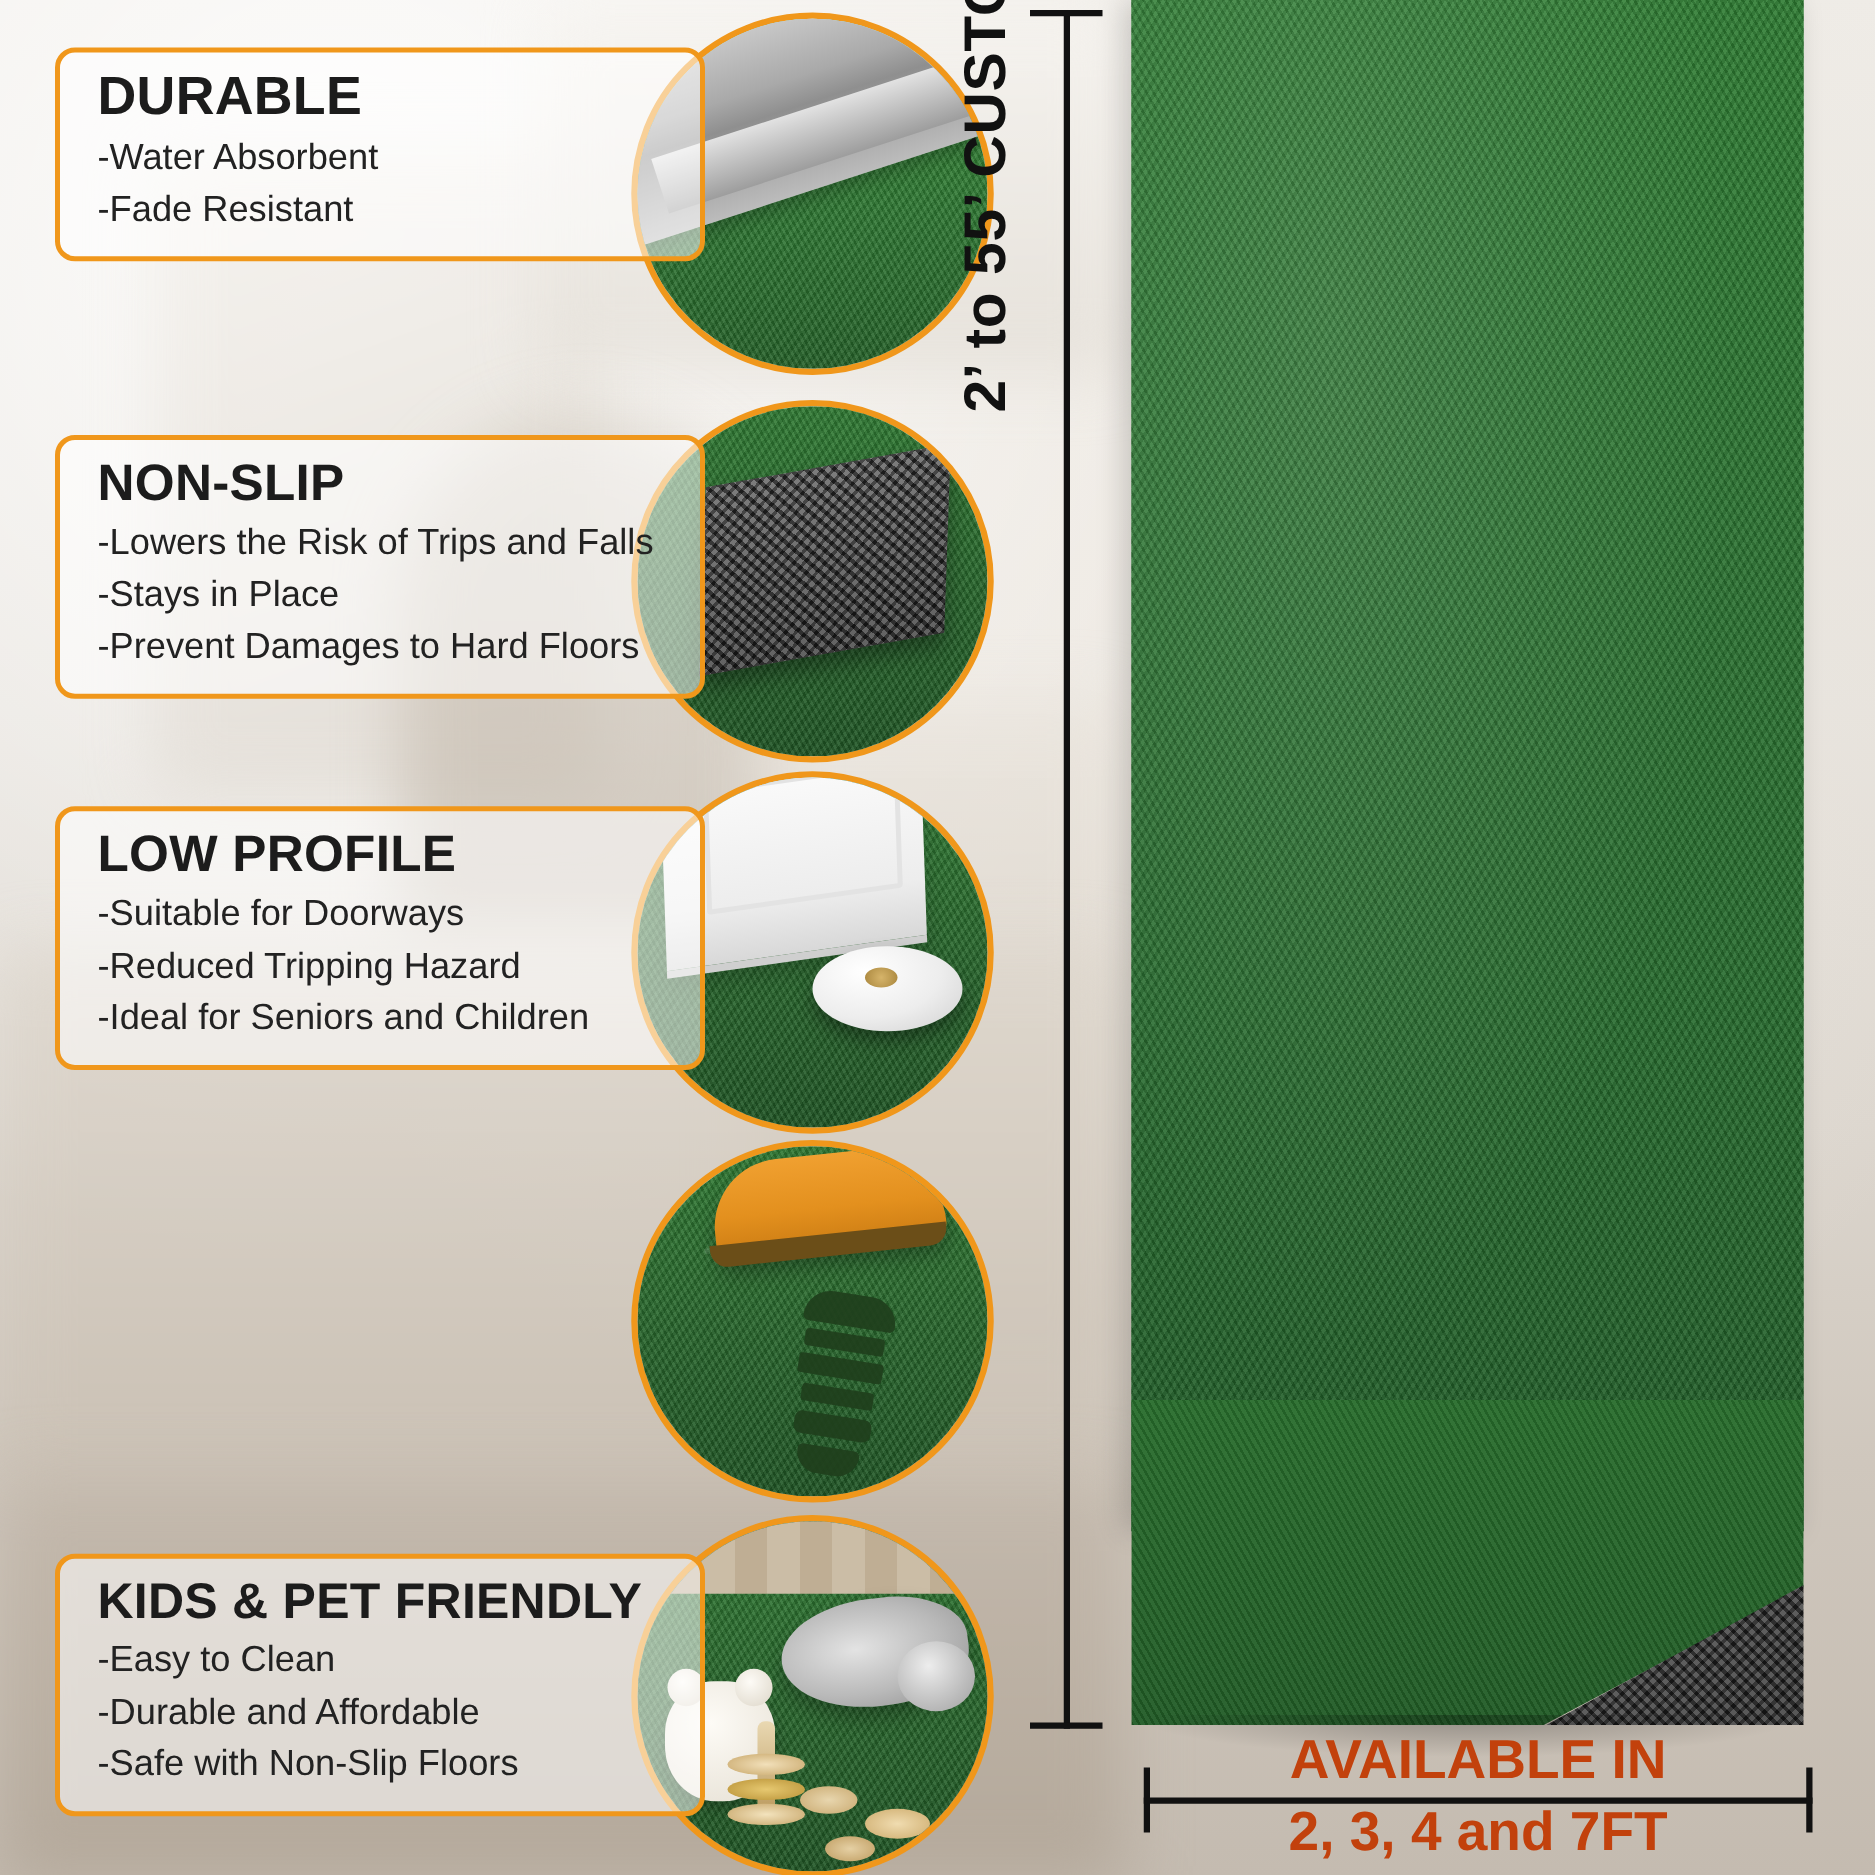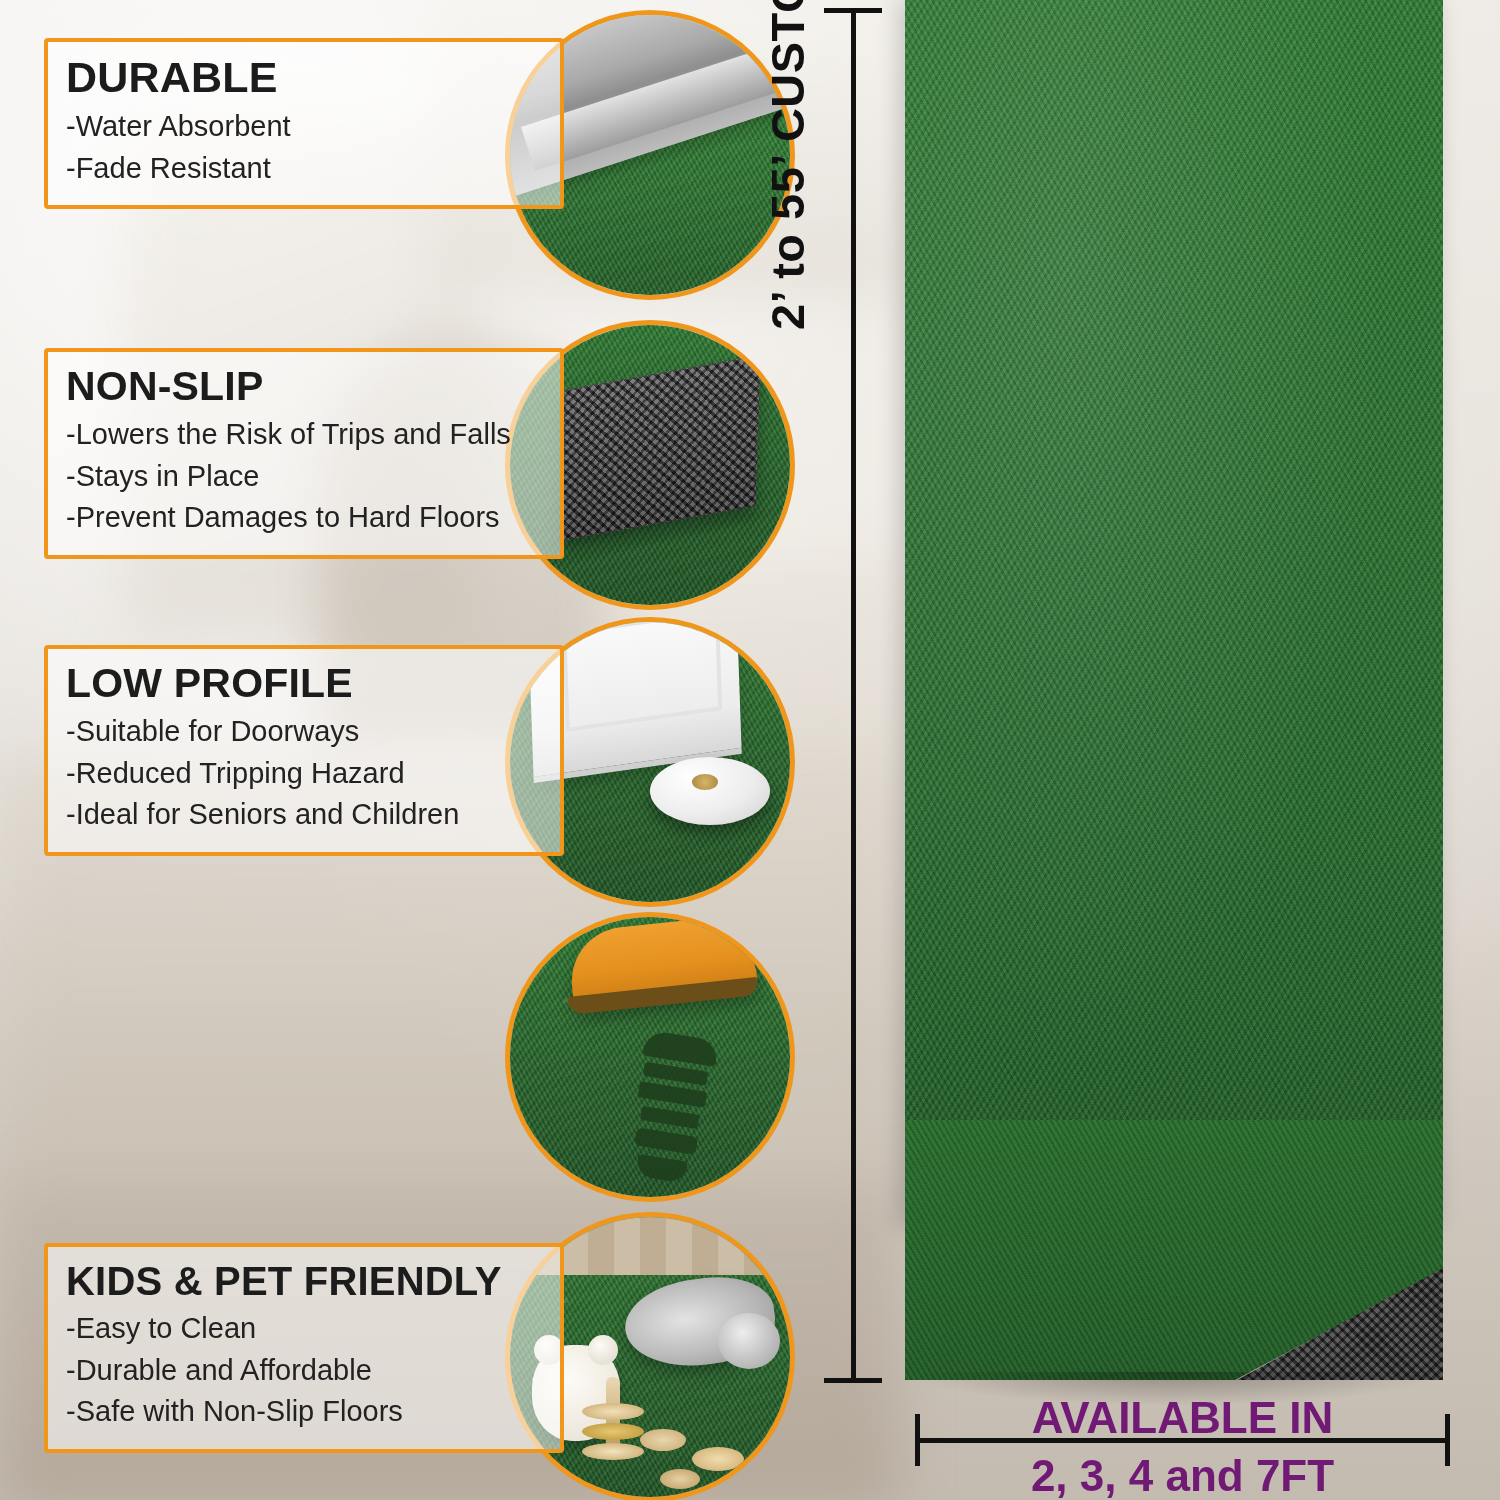--- a/index.html
+++ b/index.html
@@ -40,22 +40,22 @@
   .bg-b5 { left: 0px;    top: 1180px; width: 900px;  height: 330px; background: linear-gradient(180deg,#bdb1a3,#a99c8c); opacity:.6; }
   .bg-b6 { left: 600px;  top: 560px;  width: 300px;  height: 520px; background: linear-gradient(180deg,#e7e1d8,#ccc2b5); opacity:.5; }
 
   
   .feature {
     position: absolute;
     left: 44px;
     width: 520px;
     background: rgba(255,255,255,0.55);
     border: 4px solid #f0971b;
-    border-radius: 4px;
-    padding: 14px 18px 16px 18px;
+    border-radius: 16px;
+    padding: 14px 18px 16px 30px;
     box-sizing: border-box;
   }
   .feature h2 {
     margin: 0 0 6px 0;
     font-size: 41px;
     font-weight: 700;
     letter-spacing: 0.2px;
     color: #1c1c1c;
     line-height: 1.02;
   }
@@ -324,23 +324,22 @@
   .hcap-r { left: 1445px; }
 
   .hlabel {
     position: absolute;
     left: 905px;
     top: 1385px;
     width: 555px;
     text-align: center;
     font-size: 44px;
     font-weight: 700;
-    color: #701a75;
+    color: #c2410c;
     line-height: 1.06;
-    margin-top: 10px;
   }
   .hlabel .l2 {
     position: absolute;
     left: 0;
     top: 58px;
     width: 555px;
     text-align: center;
     font-size: 44px;
     font-weight: 700;
   }

